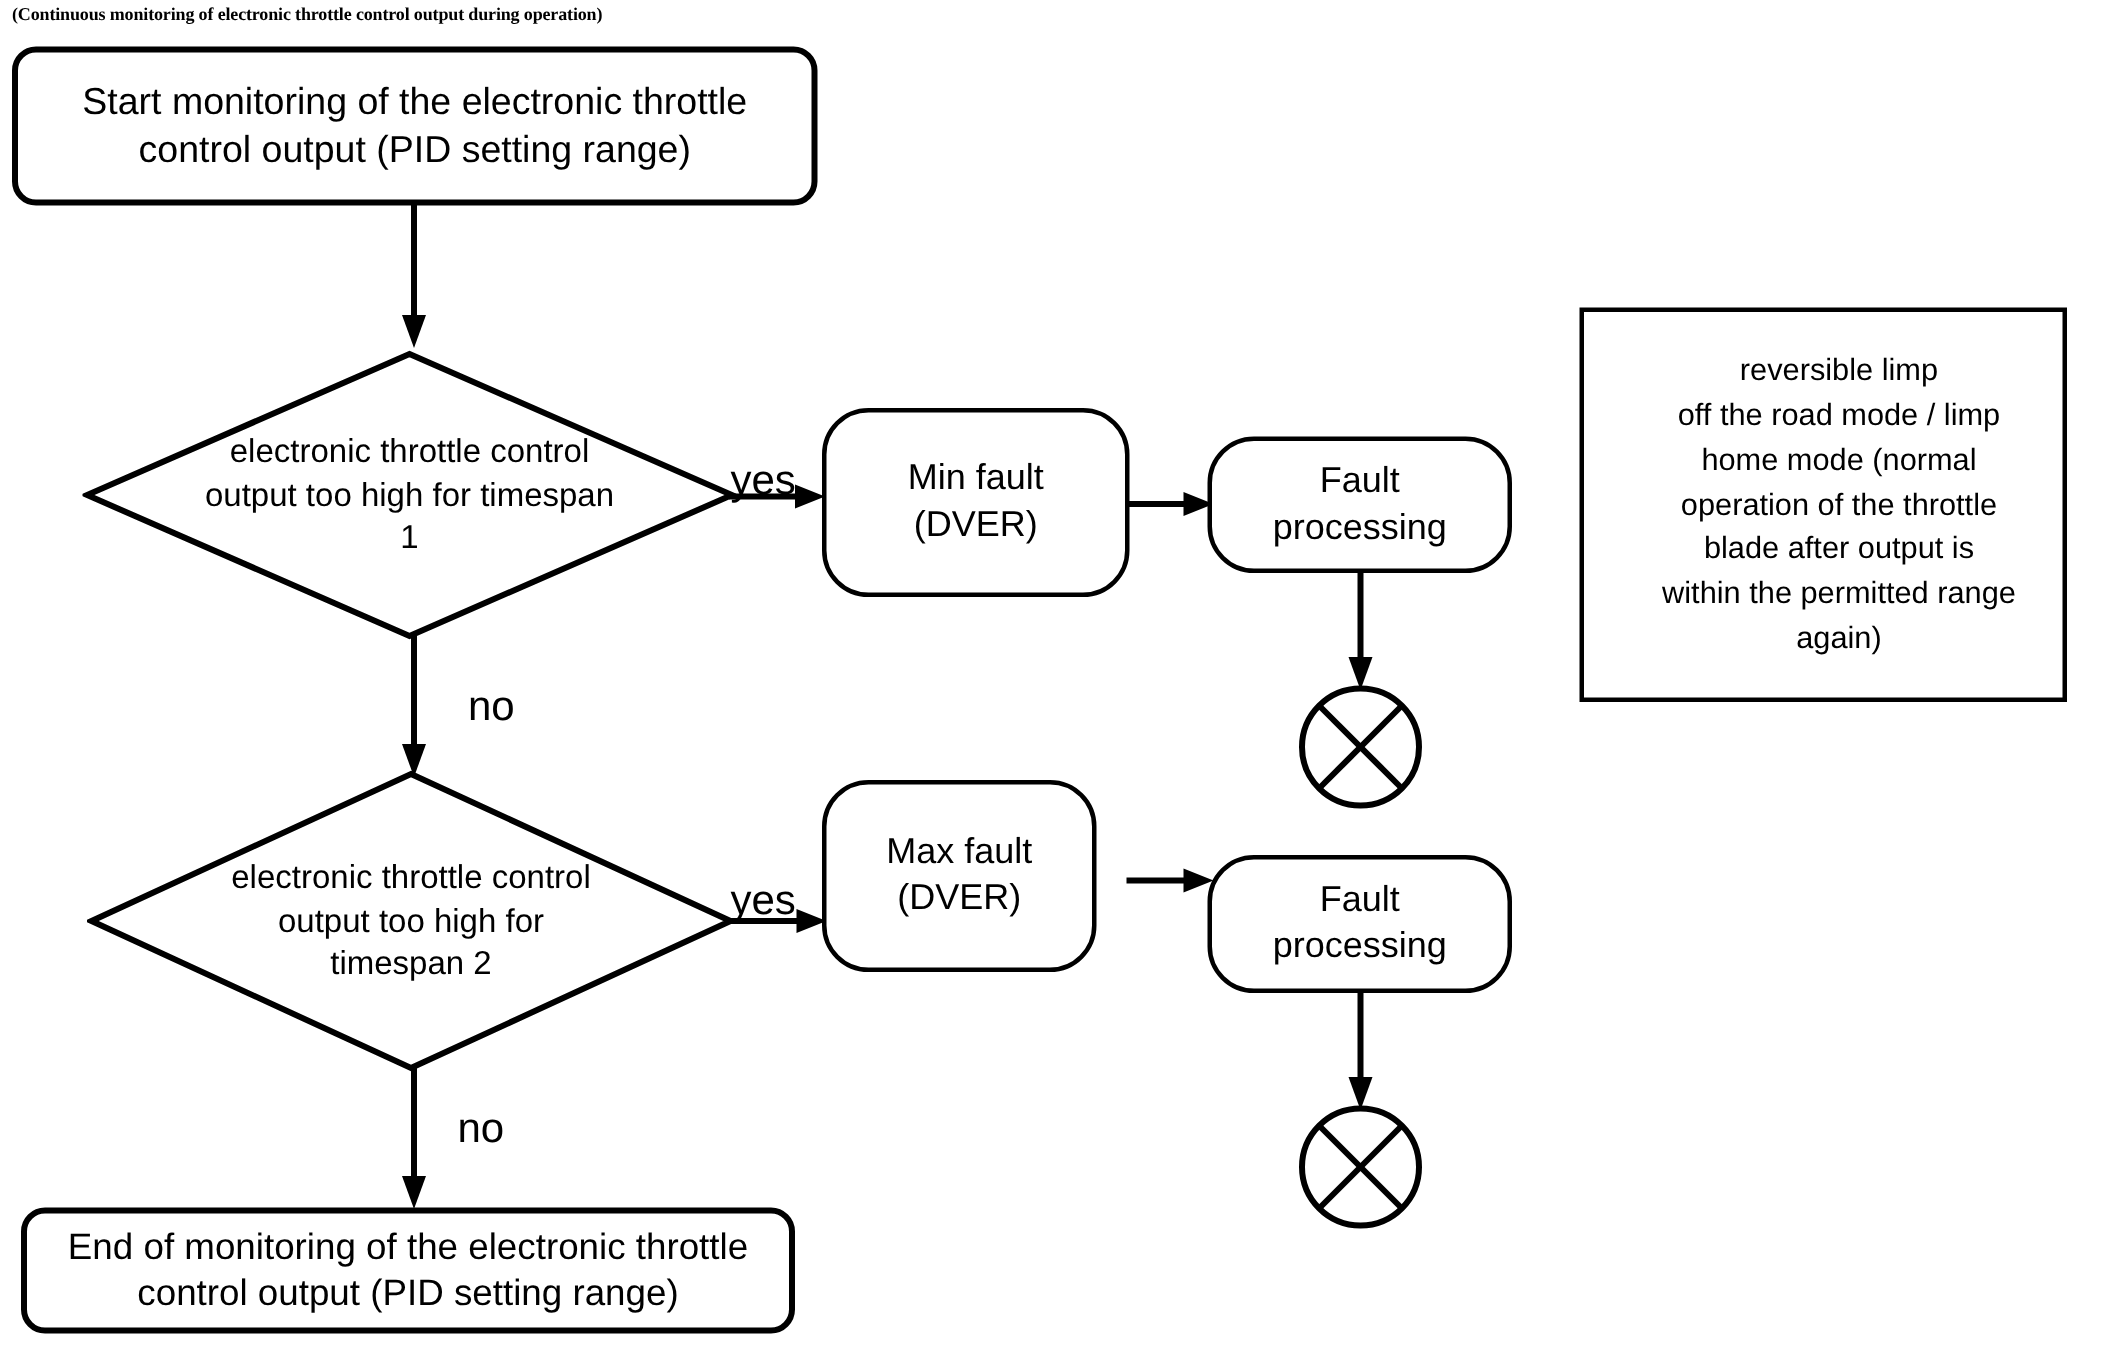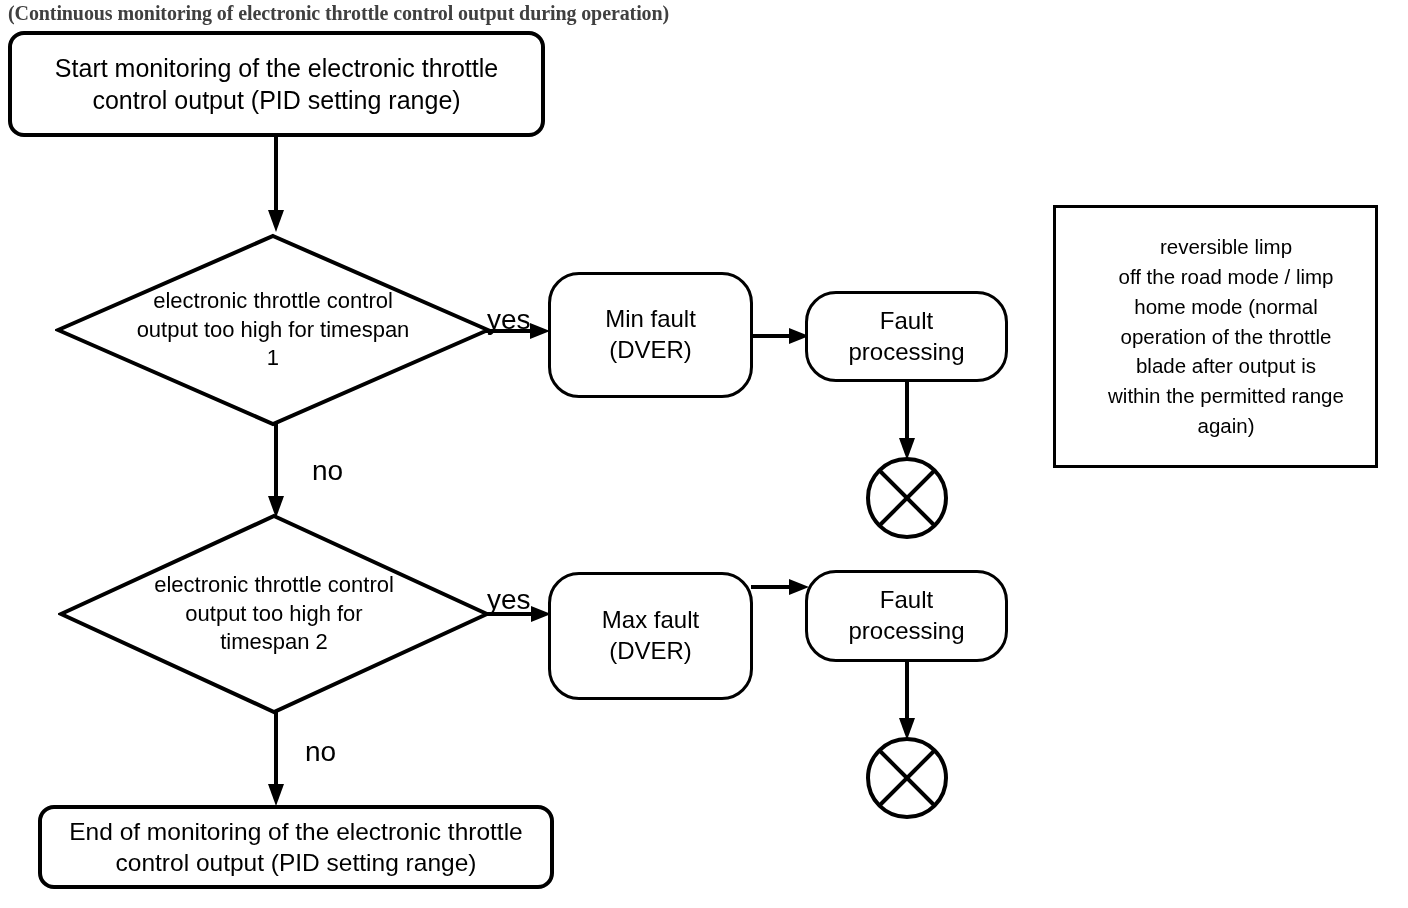--- a/index.html
+++ b/index.html
@@ -14,25 +14,25 @@
     background: #ffffff;
     overflow: hidden;
     font-family: "Liberation Sans", sans-serif;
     color: #000000;
   }
   .caption {
     position: absolute;
     left: 8px;
     top: 2px;
     font-family: "Liberation Serif", serif;
-    font-size: 20px;
+    font-size: 12px;
     font-weight: 700;
     letter-spacing: -0.1px;
     white-space: nowrap;
-    color: #404040;
+    color: #000000;
   }
   .node {
     position: absolute;
     box-sizing: border-box;
     border: 3px solid #000;
     background: #fff;
     display: flex;
     align-items: center;
     justify-content: center;
     text-align: center;
@@ -173,21 +173,21 @@
     </div>
   </div>
 
   <div class="edge-label" style="left:487px; top:586px;">yes</div>
 
   <svg class="conn" style="left:485px; top:604px; width:68px; height:22px;" viewBox="0 0 68 22">
     <line x1="0" y1="10" x2="52" y2="10" stroke="#000" stroke-width="4"></line>
     <polygon points="66,10 46,2 46,18" fill="#000"></polygon>
   </svg>
 
-  <div class="node rect" style="left:548px; top:572px; width:205px; height:128px;">
+  <div class="node rect" style="left:548px; top:520px; width:183px; height:128px;">
     <span class="txt">Max fault
 (DVER)</span>
   </div>
 
   <svg class="conn" style="left:751px; top:577px; width:60px; height:22px;" viewBox="0 0 60 22">
     <line x1="0" y1="10" x2="44" y2="10" stroke="#000" stroke-width="4"></line>
     <polygon points="58,10 38,2 38,18" fill="#000"></polygon>
   </svg>
 
   <div class="node rect" style="left:805px; top:570px; width:203px; height:92px;">
@@ -206,21 +206,21 @@
     <line x1="69.5" y1="14.5" x2="14.5" y2="69.5" stroke="#000" stroke-width="4"></line>
   </svg>
 
   <div class="edge-label" style="left:305px; top:738px;">no</div>
 
   <svg class="conn" style="left:266px; top:712px; width:20px; height:96px;" viewBox="0 0 20 96">
     <line x1="10" y1="0" x2="10" y2="80" stroke="#000" stroke-width="4"></line>
     <polygon points="10,94 2,72 18,72" fill="#000"></polygon>
   </svg>
 
-  <div class="node terminal" style="left:14px; top:805px; width:516px; height:84px; font-size:24.5px;margin-left:24px;">
+  <div class="node terminal" style="left:14px; top:805px; width:516px; height:84px; font-size:24.5px;">
     <span class="txt">End of monitoring of the electronic throttle
 control output (PID setting range)</span>
   </div>
 
   <div class="node note" style="left:1053px; top:205px; width:325px; height:263px;padding-left:29px;">
     <span class="txt">reversible limp
 off the road mode / limp
 home mode (normal
 operation of the throttle
 blade after output is

